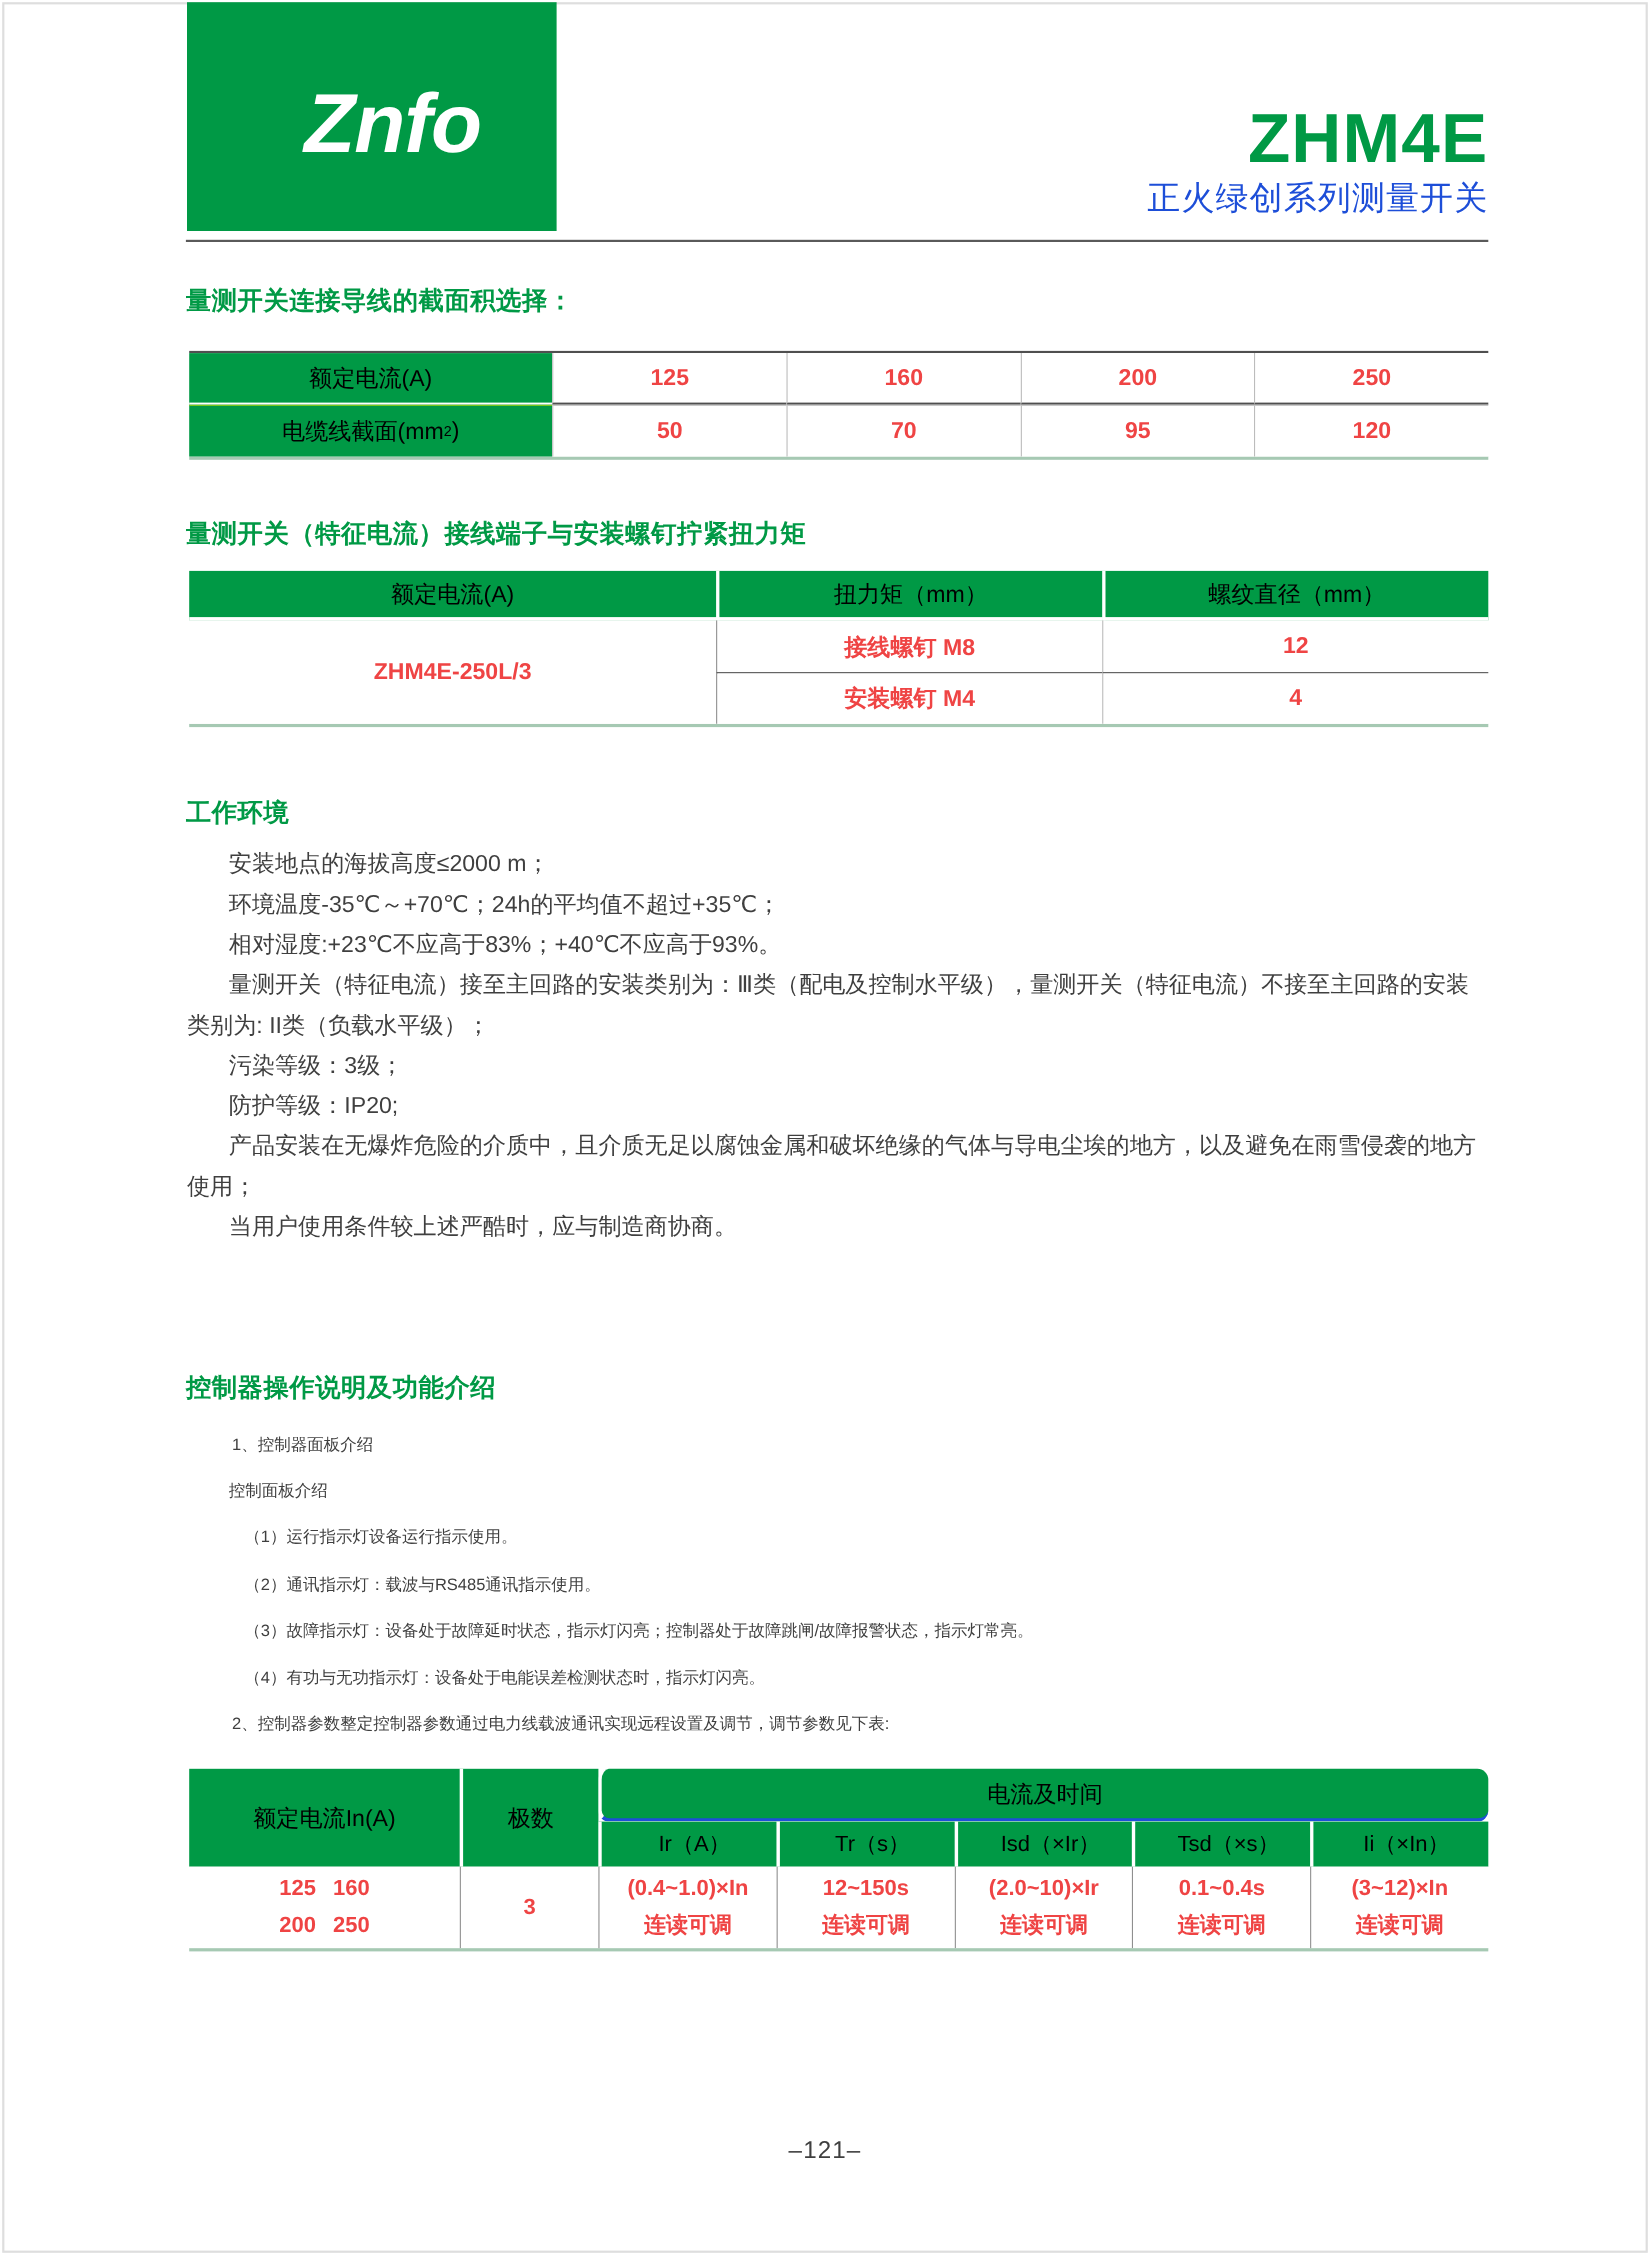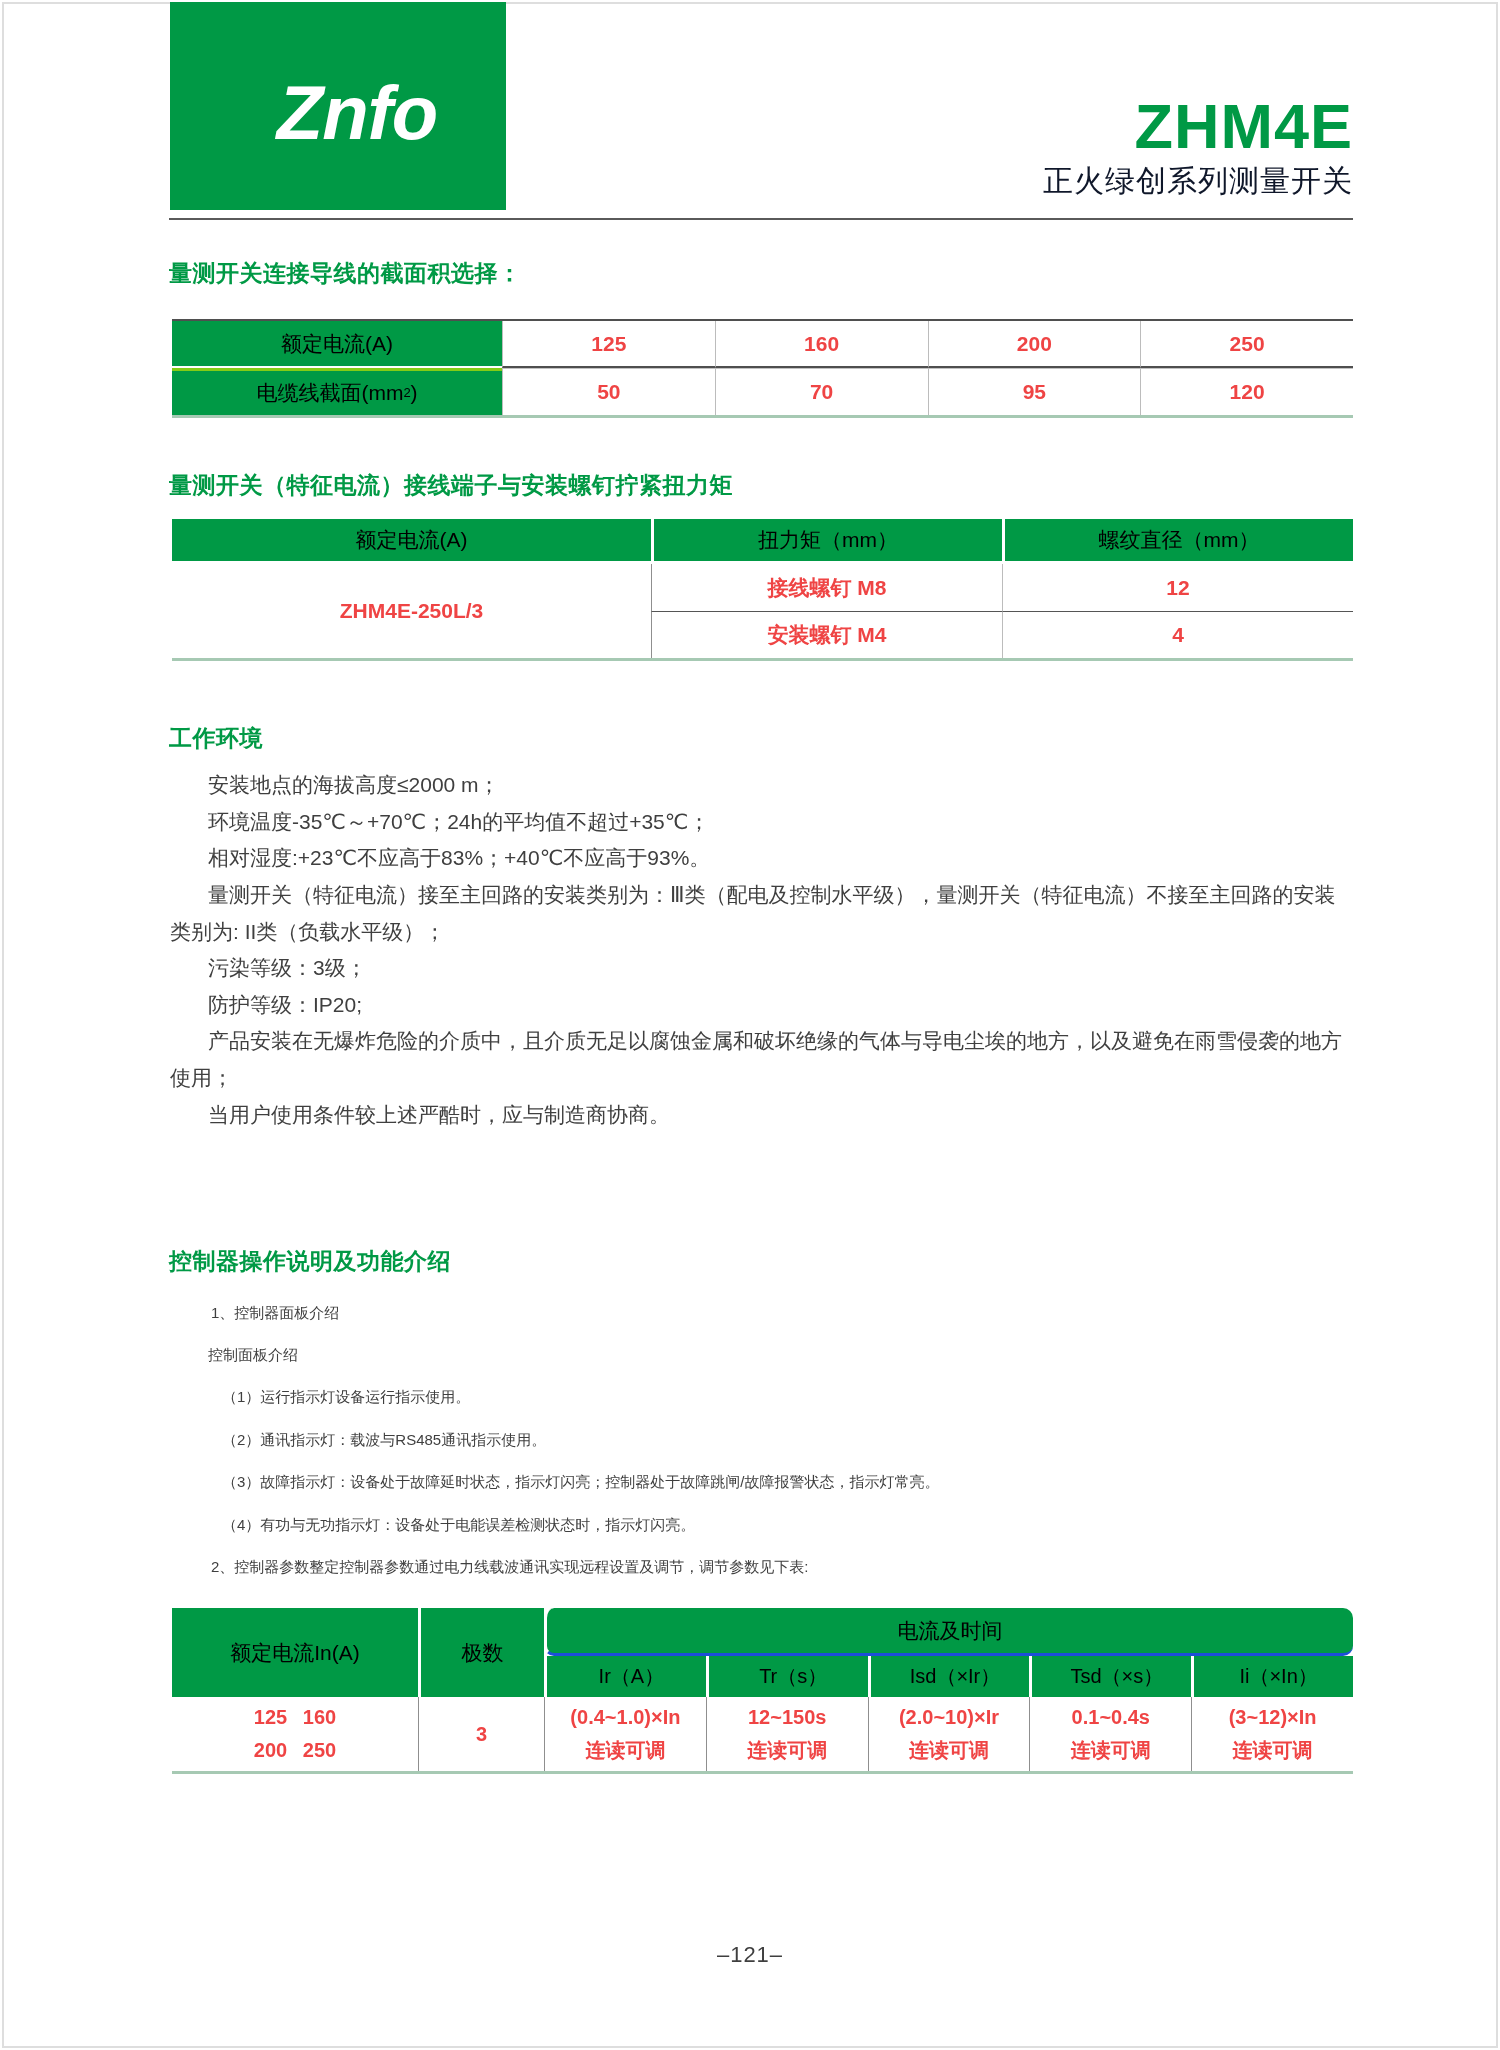--- a/index.html
+++ b/index.html
@@ -7,39 +7,39 @@
         font-family:"Liberation Sans","DejaVu Sans",sans-serif;color:#3c3c3c;}
   .page-frame{position:absolute;inset:2px;border:2px solid #dedede;pointer-events:none;}
 
   
   .logo-box{position:absolute;left:170px;top:2px;width:298px;height:208px;background:#009945;
             display:flex;align-items:center;justify-content:center;padding-left:38px;}
   .logo-text{color:#fff;font-size:76px;font-weight:bold;font-style:italic;letter-spacing:-1px;
              transform:translateY(6px);}
   .header-right{position:absolute;right:147px;top:92px;text-align:right;}
   .product-model{color:#009945;font-size:63px;font-weight:bold;line-height:68px;letter-spacing:1px;}
-  .series-subtitle{color:#0f172a;font-size:30px;font-weight:500;line-height:38px;margin-top:2px;letter-spacing:1px;}
+  .series-subtitle{color:#1d4ed8;font-size:30px;font-weight:500;line-height:38px;margin-top:2px;letter-spacing:1px;}
   .header-rule{position:absolute;left:169px;right:147px;top:218px;height:2px;background:#5a5a5a;}
 
   
   .sec-heading{position:absolute;left:169px;color:#009945;font-size:23px;font-weight:bold;letter-spacing:0.5px;}
 
   
   .gcell{background:#009945;color:#000000;display:flex;align-items:center;justify-content:center;
          font-size:21px;}
   .wcell{background:#fff;color:#ef4444;display:flex;align-items:center;justify-content:center;font-size:21px;font-weight:bold;}
 
   
   .wire-table{position:absolute;left:172px;width:1181px;top:319px;
               display:grid;grid-template-columns:330px repeat(4,1fr);grid-template-rows:47px 47px;
               border-top:2px solid #4f4f4f;border-bottom:3px solid #a6c9b3;}
   .wire-table .r1{border-bottom:2px solid #4f4f4f;}
   .wire-table .r1.gcell{border-bottom:2px solid #ffffff;}
   .wire-table .r2{border-top:1px solid #c2c2c2;}
-  .wire-table .r2.gcell{border-top:3px solid #84cc16;}
+  .wire-table .r2.gcell{border-top:1px solid #84cc16;}
   .wire-table .vline{border-left:1px solid #bcbcbc;}
   sup{font-size:13px;line-height:0;}
 
   
   .torque-table{position:absolute;left:172px;width:1181px;top:519px;
                 display:grid;grid-template-columns:479px 351px 1fr;grid-template-rows:45px 47px 47px;
                 border-bottom:3px solid #a6c9b3;}
   .torque-table .hd{border-bottom:3px solid #ffffff;}
   .torque-table .gapl{border-left:3px solid #ffffff;}
   .torque-table .model-cell{grid-row:2/4;display:flex;align-items:center;justify-content:center;font-size:21px;}

